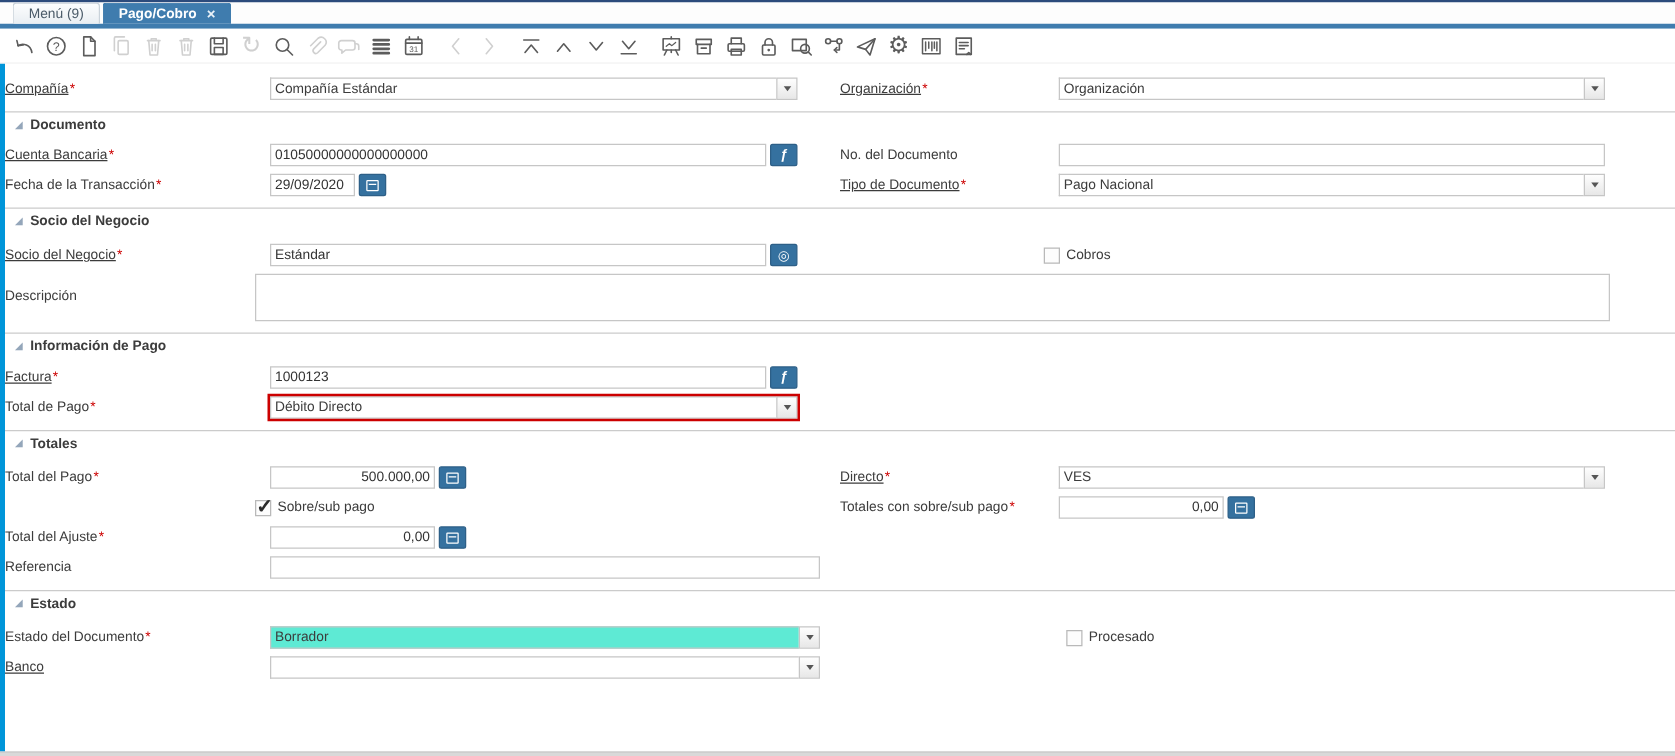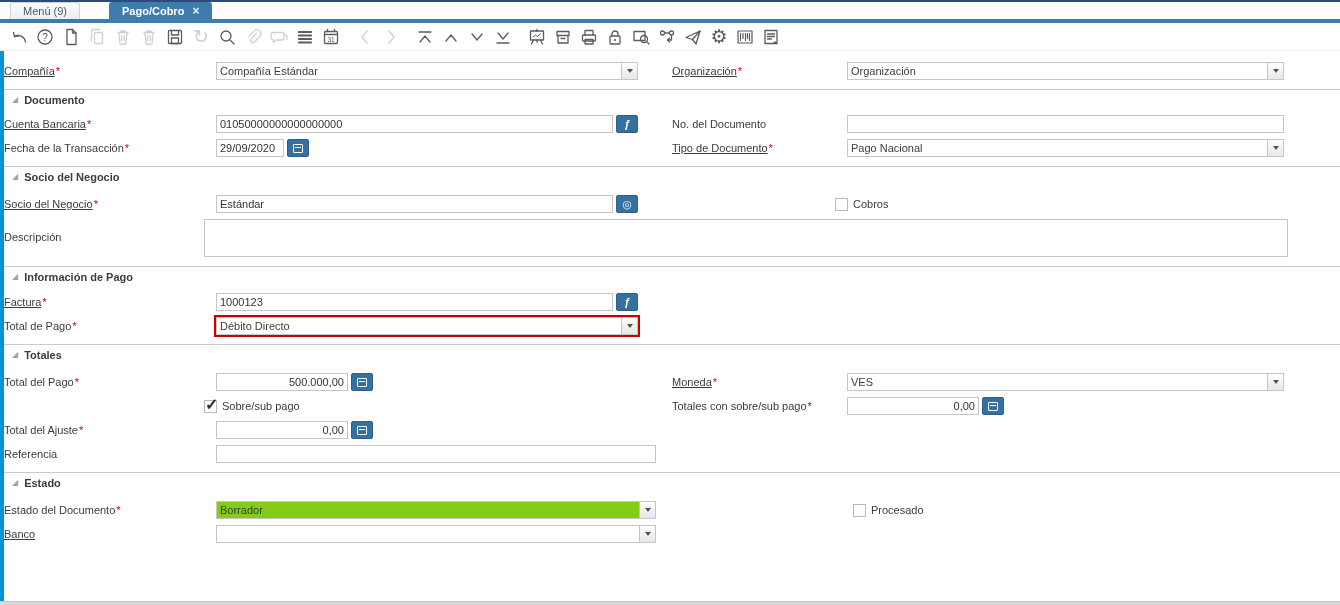--- a/index.html
+++ b/index.html
@@ -6,21 +6,21 @@
   html,body { width:1340px; height:605px; background:#fff; overflow:hidden;
     font-family:"Liberation Sans", sans-serif; font-size:11px; color:#3c3c3c; }
   .app { position:relative; width:1340px; height:605px; background:#fff; }
 
   
   .topline { height:2px; background:#2c4b7c; }
   .tabbar { height:17px; background:#fdfdfd; display:flex; align-items:flex-end; padding-left:10px; }
   .tab { height:17px; display:flex; align-items:center; padding:0 12px; margin-right:2px;
          border:1px solid #c9d2da; border-bottom:none; border-radius:3px 3px 0 0;
          background:linear-gradient(#fcfdfe,#e9eef2); color:#4a5a68; cursor:default; }
-  .tab.active { background:#3f7cae; border-color:#3f7cae; color:#fff; font-weight:bold;margin-left:27px; }
+  .tab.active { background:#3f7cae; border-color:#3f7cae; color:#fff; font-weight:bold; }
   .tab .close { margin-left:8px; font-weight:bold; color:#eaf2f8; font-size:12px; line-height:10px; }
   .bluestrip { height:4px; background:#3f7cae; }
 
   
   .toolbar { height:28px; background:#fff; display:flex; align-items:center; padding-left:6px;
              border-bottom:1px solid #f0f0f0; }
   .tbtn { width:26px; height:26px; display:flex; align-items:center; justify-content:center; cursor:pointer; }
   .tbtn svg { width:20px; height:20px; stroke:#5c5c5c; fill:none; stroke-width:1.3; stroke-linecap:round; stroke-linejoin:round; }
   .tbtn svg text { fill:#5c5c5c; stroke:none; }
   .tbtn.dis svg { stroke:#d0d0d0; }
@@ -51,21 +51,21 @@
   textarea.txt { height:38px; resize:none; width:100%; }
 
   .combo { display:flex; height:18px; flex:1; }
   .combo .combo-text { flex:1; border:1px solid #c6c6c6; border-right:none; background:#fff;
         padding:2px 3px 0 3px; white-space:nowrap; overflow:hidden; }
   .combo .combo-btn { width:17px; border:1px solid #c6c6c6; background:linear-gradient(#fefefe,#e7e7e7);
         display:flex; align-items:center; justify-content:center; }
   .combo .arr { width:0; height:0; border-left:3.5px solid transparent; border-right:3.5px solid transparent;
         border-top:4px solid #555; }
   .combo.red { outline:2px solid #cc0000; }
-  .combo.readonly .combo-text { background:#84cc16; }
+  .combo.readonly .combo-text { background:#5eead4; }
 
   .bluebtn { width:22px; height:18px; margin-left:3px; border-radius:2px; flex:0 0 auto;
         background:#35719f; border:1px solid #2d5f87; color:#fff; display:flex;
         align-items:center; justify-content:center; font-size:11px; cursor:pointer; }
   .glyph-sq { width:10px; height:9px; border:1px solid #fff; border-radius:1px; position:relative; }
   .glyph-sq::after { content:""; position:absolute; left:1px; right:1px; top:2px; height:1px; background:#fff; }
 
   .cb { display:flex; align-items:center; position:relative; }
   .cb .box { width:13px; height:13px; border:1px solid #b9b9b9; background:#fdfdfd; margin-right:5px; position:relative; }
   .cb.checked .box::after { content:"✓"; position:absolute; left:0px; top:-6px; font-size:16px; font-weight:bold; color:#2b2b2b; }
@@ -423,21 +423,21 @@
       <div class="cell l">
         <label class="lbl req"><span>Total del Pago</span></label>
         <div class="fld">
           <input class="txt num w-amt" value="500.000,00" style="">
           <div class="bluebtn">
               <span class="glyph-sq"></span>
             </div>
         </div>
       </div>
       <div class="cell r">
-        <label class="lbl link req"><span>Moneda</span></label>
+        <label class="lbl link req"><span>Directo</span></label>
         <div class="fld">
           <div class="combo">
             <div class="combo-text">VES</div>
             <div class="combo-btn">
                 <i class="arr"></i>
               </div>
           </div>
         </div>
       </div>
     </div>

